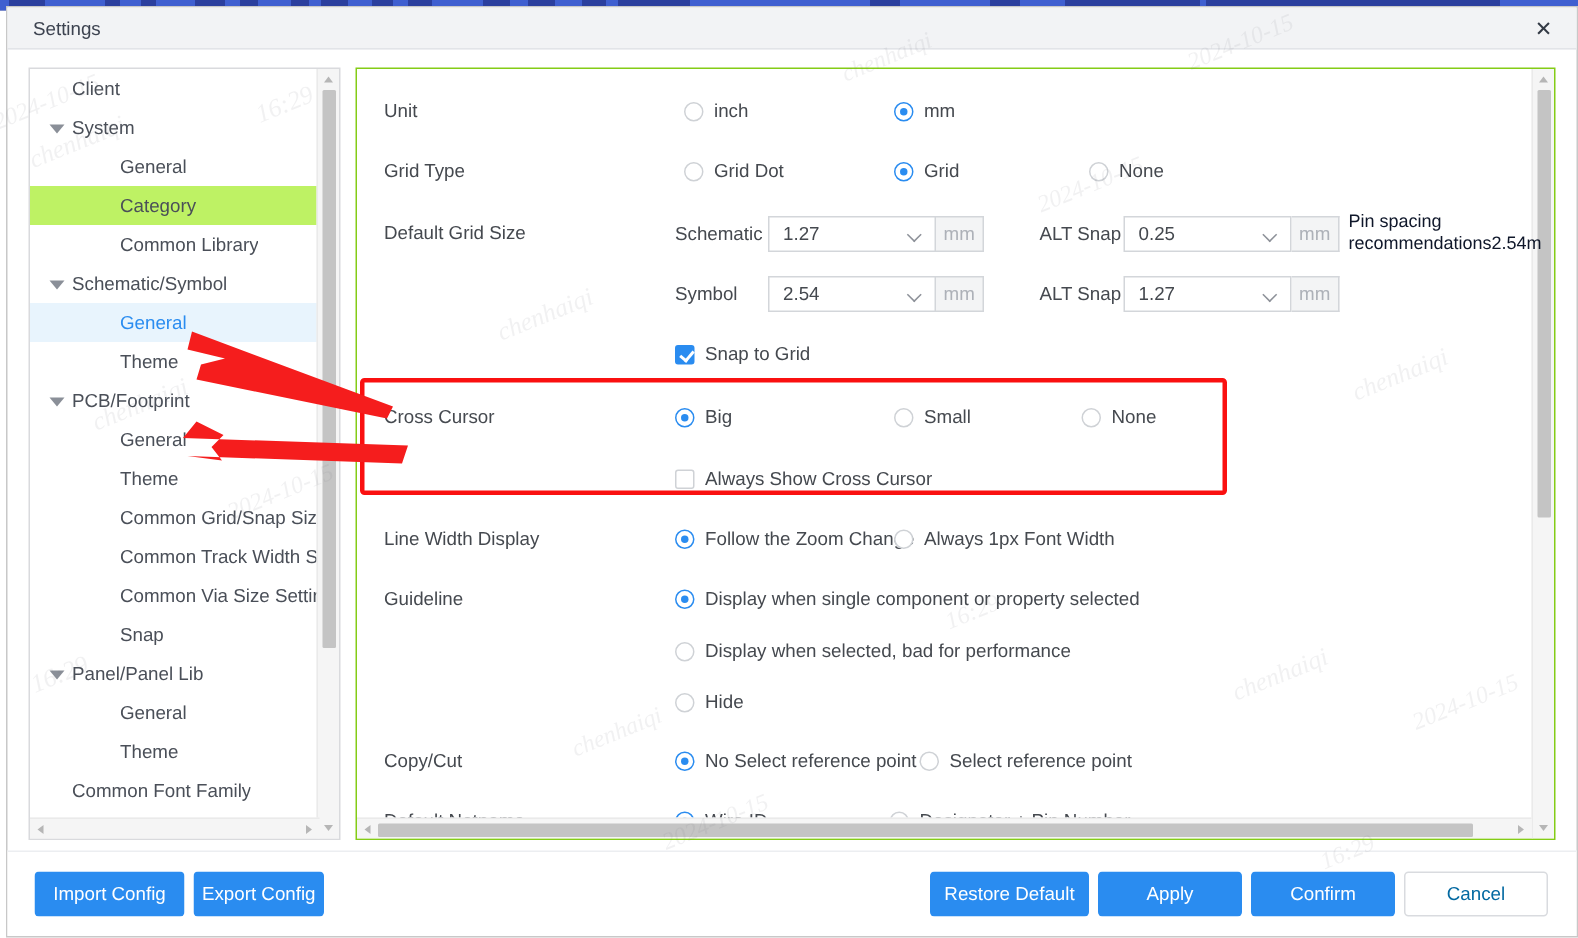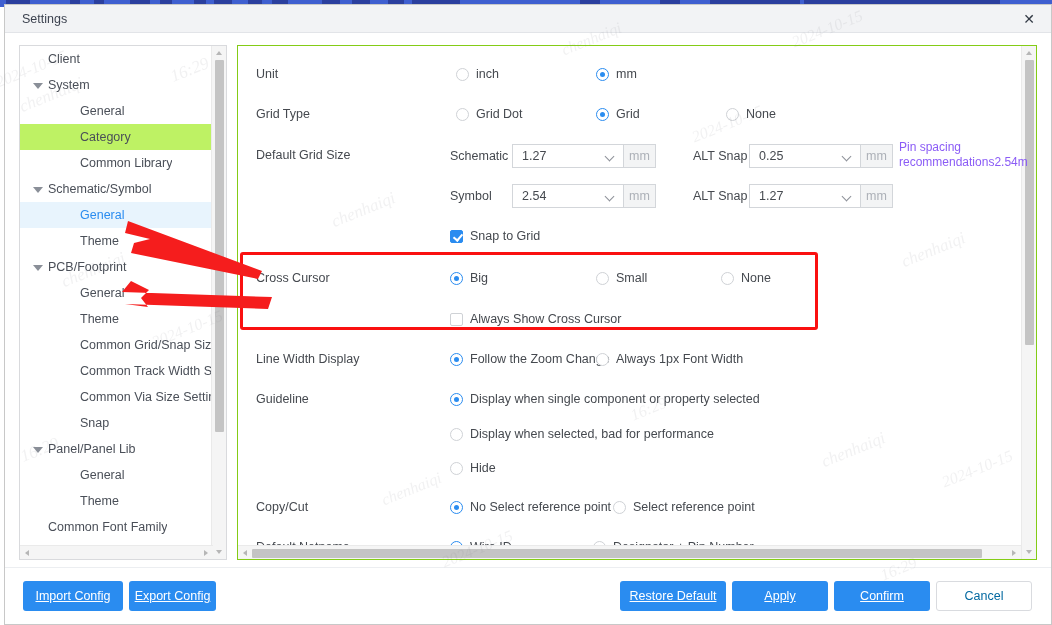--- a/index.html
+++ b/index.html
@@ -304,21 +304,21 @@
   .btn {
     position: absolute;
     height: 30px;
     border-radius: 3px;
     font-size: 12.5px;
     display: flex; align-items: center; justify-content: center;
     cursor: pointer;
     border: 1px solid transparent;
     white-space: nowrap;
   }
-  .btn.primary { background: #2a8cf0; color: #fff; text-decoration: underline; }
+  .btn.primary { background: #2a8cf0; color: #fff; }
   .btn.ghost {
     background: #fff; color: #0369a1;
     border: 1px solid #d9dbdf;
   }
 
   
   .wm {
     position: absolute;
     color: rgba(120,120,130,0.10);
     font-size: 15px;
@@ -622,21 +622,21 @@
 
   <div id="footer">
     <div class="btn primary" style="left:18px;top:13px;width:100px">Import Config</div>
     <div class="btn primary" style="left:124px;top:13px;width:87px">Export Config</div>
     <div class="btn primary" style="left:615px;top:13px;width:106px">Restore Default</div>
     <div class="btn primary" style="left:727px;top:13px;width:96px">Apply</div>
     <div class="btn primary" style="left:829px;top:13px;width:96px">Confirm</div>
     <div class="btn ghost" style="left:931px;top:13px;width:96px">Cancel</div>
   </div>
 
-  <div id="red-note" style="left: 894px; top: 135px; color: #8b5cf6;">Pin spacing
+  <div id="red-note" style="left: 894px; top: 135px; color: #0f172a;">Pin spacing
 recommendations2.54m</div>
 
 </div>
 
 <div id="red-box" style="border-color: rgb(250, 16, 16);"></div>
 
 <svg id="arrows" viewBox="0 0 1052 625">
   <polygon points="262,271 128,221 125,233 150,239 134,243 131,253 258,279" fill="#f51d1d"></polygon>
   <polygon points="272,297 122,292 131,281 149,290 141,298 148,307 125,304 268,309" fill="#f51d1d"></polygon>
 </svg>

